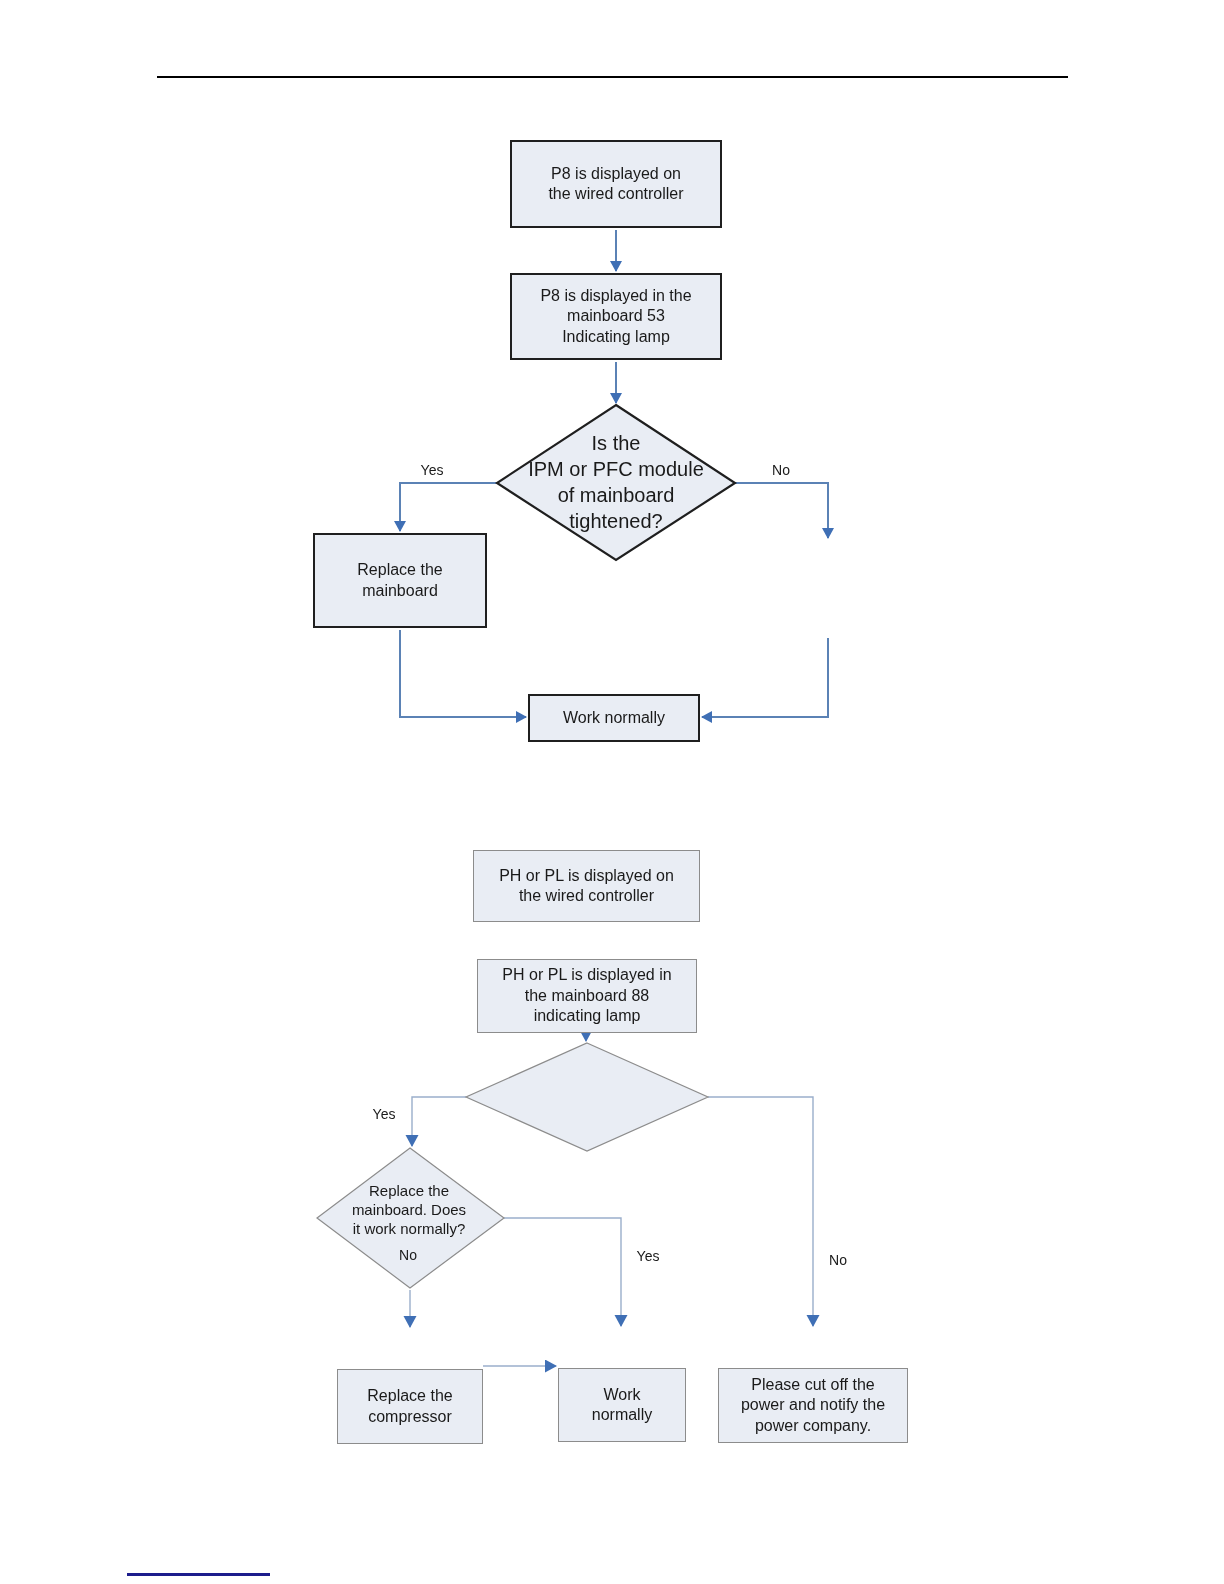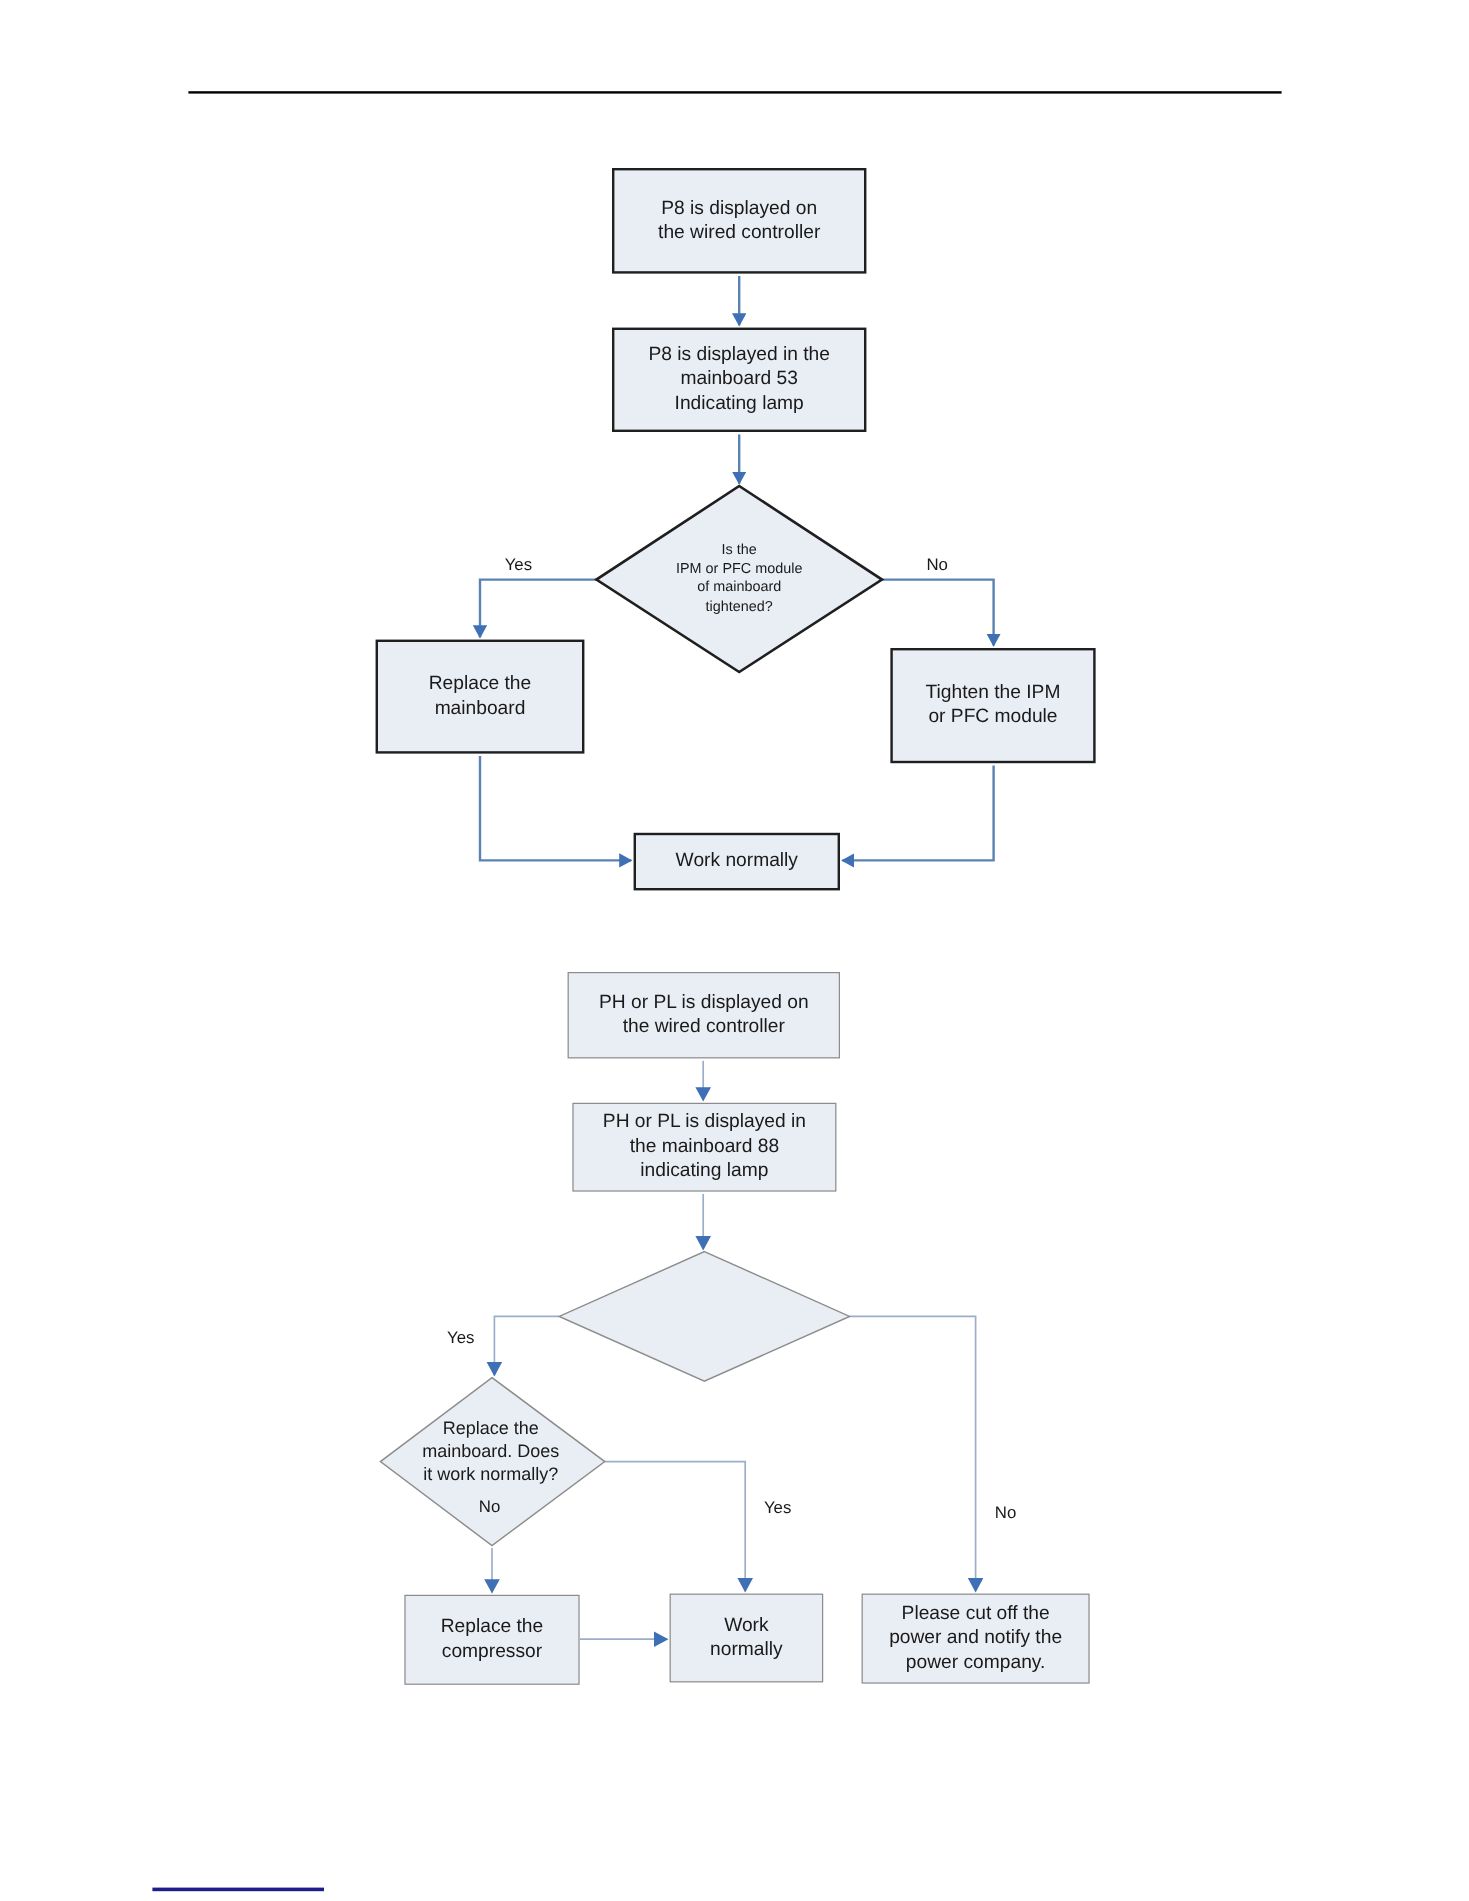--- a/index.html
+++ b/index.html
@@ -26,28 +26,28 @@
 
   .box {
     position: absolute; z-index: 2;
     background: var(--box-fill, #e9edf4);
     display: flex; align-items: center; justify-content: center;
     text-align: center; white-space: pre-line;
     font-size: 16px; line-height: 1.28;
     box-sizing: border-box;
   }
   .b1 { border: 2px solid var(--border1, #1f1f1f); }
-  .b2 { border: 1px solid var(--border2, #8c8c8c); }
+  .b2 { border: 1px solid var(--border2, #8c8c8c); margin-top: 40px; }
 
   .flabel {
     position: absolute; z-index: 3;
     transform: translate(-50%, -50%);
     text-align: center; white-space: pre-line;
   }
-  .dlabel  { font-size: 12px;   line-height: 1.3; width: 200px; }
+  .dlabel  { font-size: 20px;   line-height: 1.3; width: 200px; }
   .dlabel2 { font-size: 15px;   line-height: 1.28; width: 180px; }
   .branch  { font-size: 14px; }
 </style>
 </head>
 <body>
 
 <div id="page" style="--page-bg: #ffffff; --box-fill: #e9edf4; --border1: #1f1f1f; --border2: #8c8c8c; --connector1: #5b82b5; --connector2: #9aaecb; --arrow: #3f6fb5; --top-rule: #000000; --footer-rule: #1d1d8c;">
 
   <div id="top-rule" class="rule"></div>
   <div id="footer-rule" class="rule"></div>
@@ -83,22 +83,20 @@
     <polygon class="diamond2" points="410,1148 504,1218 410,1288 317,1218"></polygon>
   </svg>
 
   <div class="box b1" style="left:510px; top:140px; width:212px; height:88px;">P8 is displayed on
 the wired controller</div>
   <div class="box b1" style="left:510px; top:273px; width:212px; height:87px;">P8 is displayed in the
 mainboard 53
 Indicating lamp</div>
   <div class="box b1" style="left:313px; top:533px; width:174px; height:95px;">Replace the
 mainboard</div>
-  <div class="box b1" style="left:742px; top:540px; width:171px; height:96px;">Tighten the IPM
-or PFC module</div>
   <div class="box b1" style="left:528px; top:694px; width:172px; height:48px;">Work normally</div>
 
   <div class="flabel dlabel" style="left:616px; top:482px;">Is the
 IPM or PFC module
 of mainboard
 tightened?</div>
   <div class="flabel branch" style="left:432px; top:470px;">Yes</div>
   <div class="flabel branch" style="left:781px; top:470px;">No</div>
 
   <div class="box b2" style="left:473px; top:810px; width:227px; height:72px;">PH or PL is displayed on

